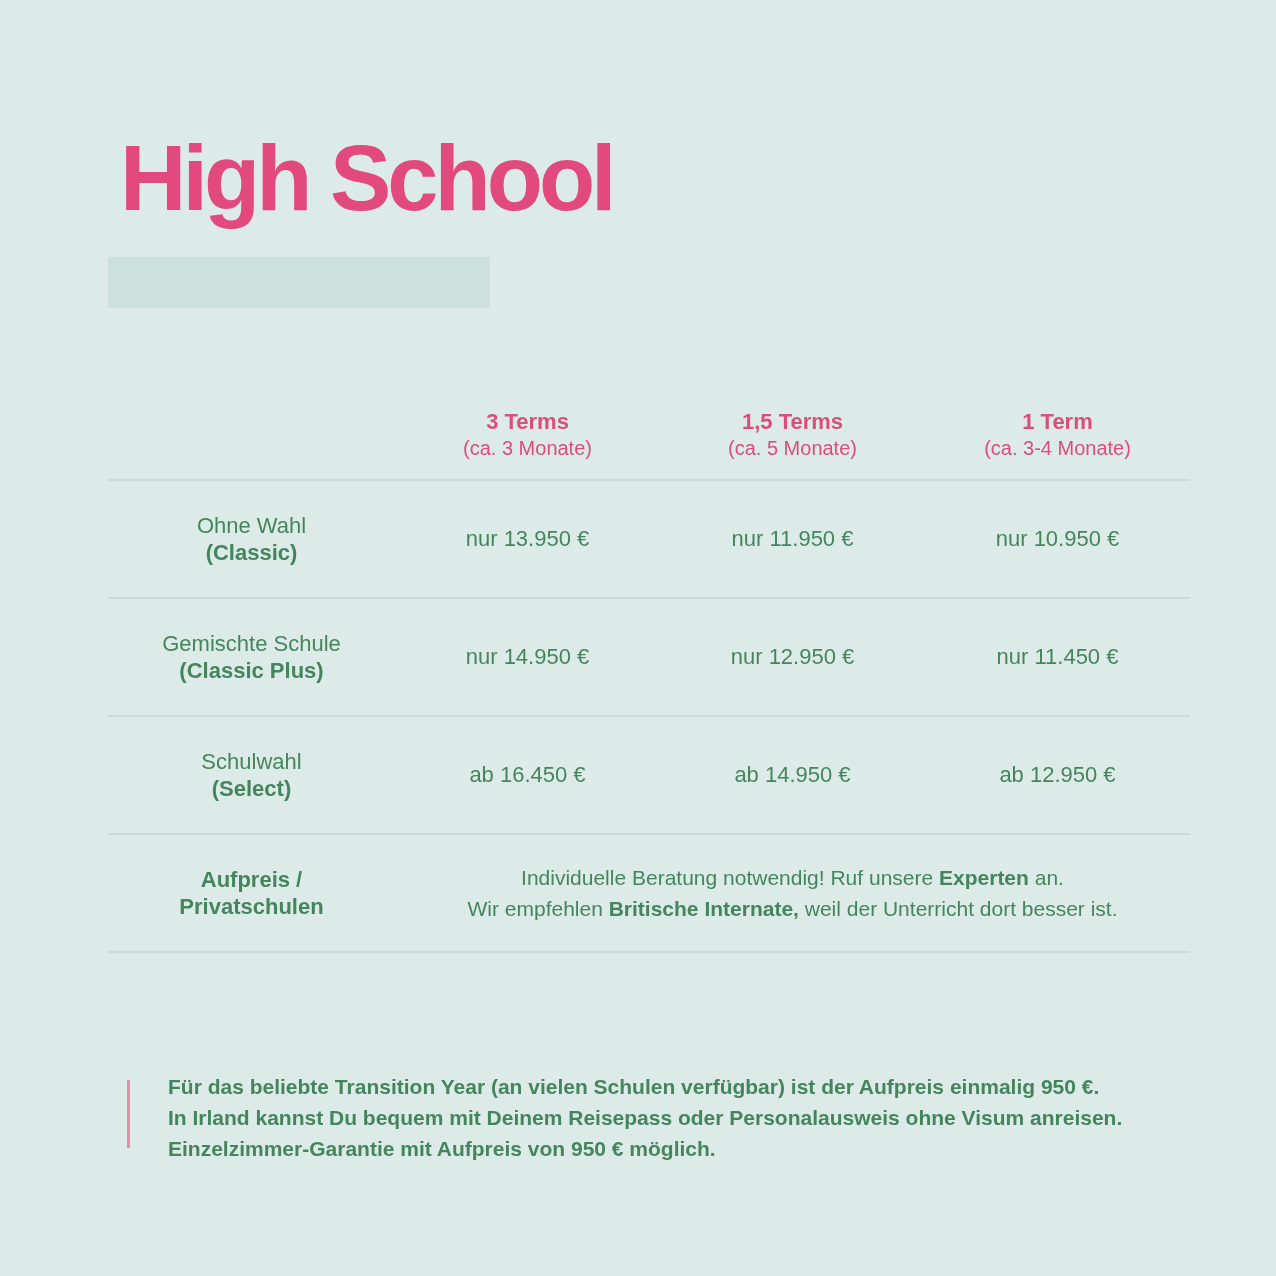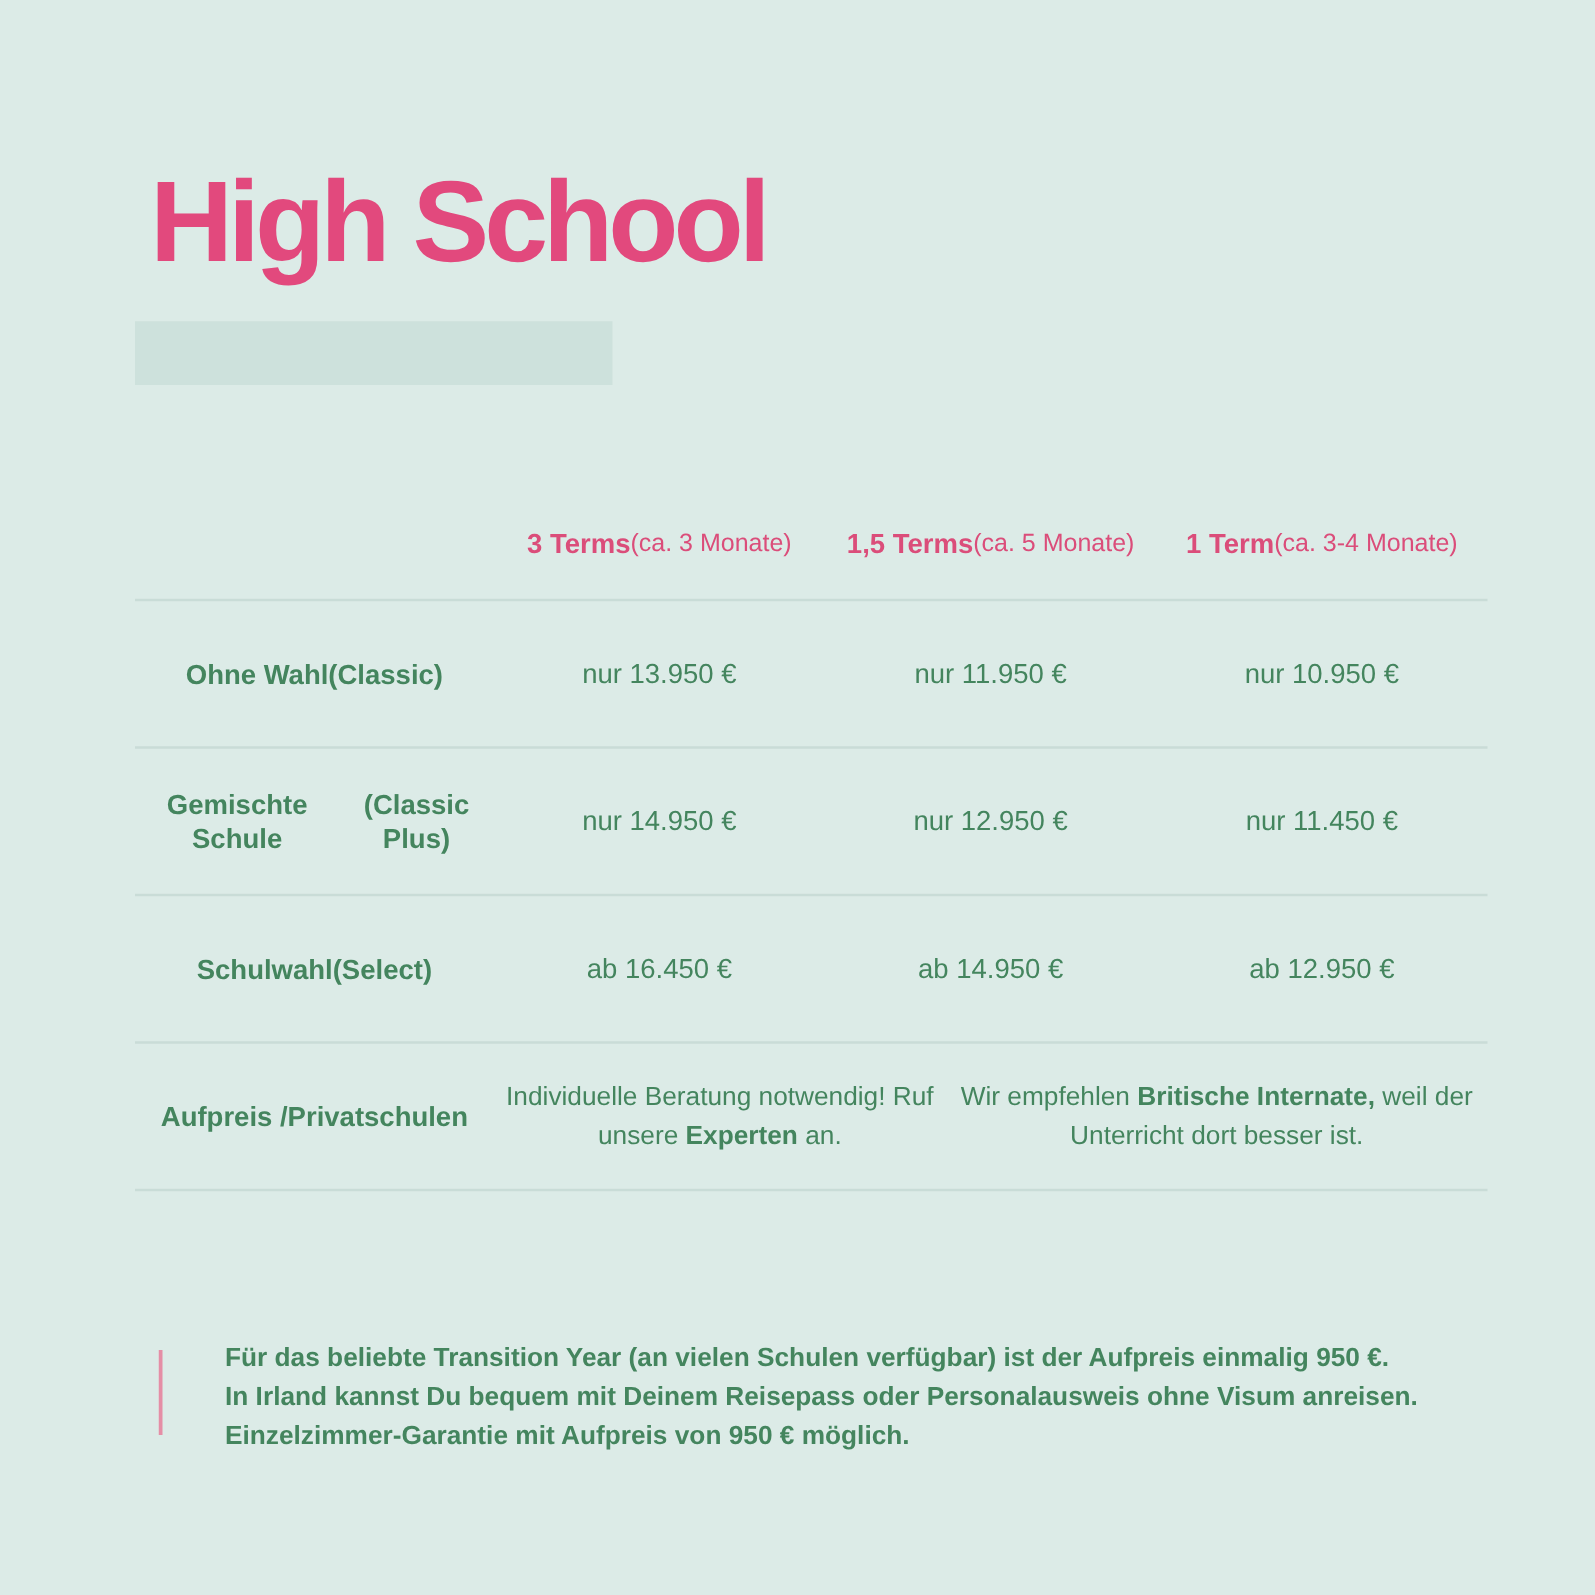--- a/index.html
+++ b/index.html
@@ -41,41 +41,41 @@
     display: grid;
     grid-template-columns: 287px 265px 265px 265px;
     border-bottom: 2px solid #c9dcd7;
     align-items: center;
   }
   .header-row { height: 91px; }
   .data-row { height: 118px; }
   .cell {
     text-align: center;
     display: flex;
-    flex-direction: row;
+    flex-direction: column;
     justify-content: center;
     align-items: center;
   }
   .col-header .term {
     color: #db4d7a;
     font-weight: bold;
     font-size: 22px;
     line-height: 27px;
   }
   .col-header .duration {
     color: #db4d7a;
     font-weight: normal;
     font-size: 20px;
     line-height: 26px;
   }
   .label-cell .label-l1 {
     color: #44855e;
     font-size: 22px;
     line-height: 27px;
-    font-weight: bold;
+    font-weight: normal;
   }
   .label-cell .label-l2 {
     color: #44855e;
     font-size: 22px;
     line-height: 27px;
     font-weight: bold;
   }
   .label-cell.all-bold .label-l1 { font-weight: bold; }
   .price-cell {
     color: #44855e;
@@ -103,21 +103,20 @@
     margin-top: 9px;
     background: #e58ea6;
     flex: none;
   }
   .footnote-lines { margin-left: 38px; }
   .footnote-line {
     color: #44855e;
     font-size: 21px;
     line-height: 31px;
     font-weight: bold;
-    margin-left: 12px;
   }
 </style>
 </head>
 <body>
 
 <div class="canvas">
 
   <div class="title-highlight"></div>
   <h1 class="title">
     <span class="title-line">High School</span>

